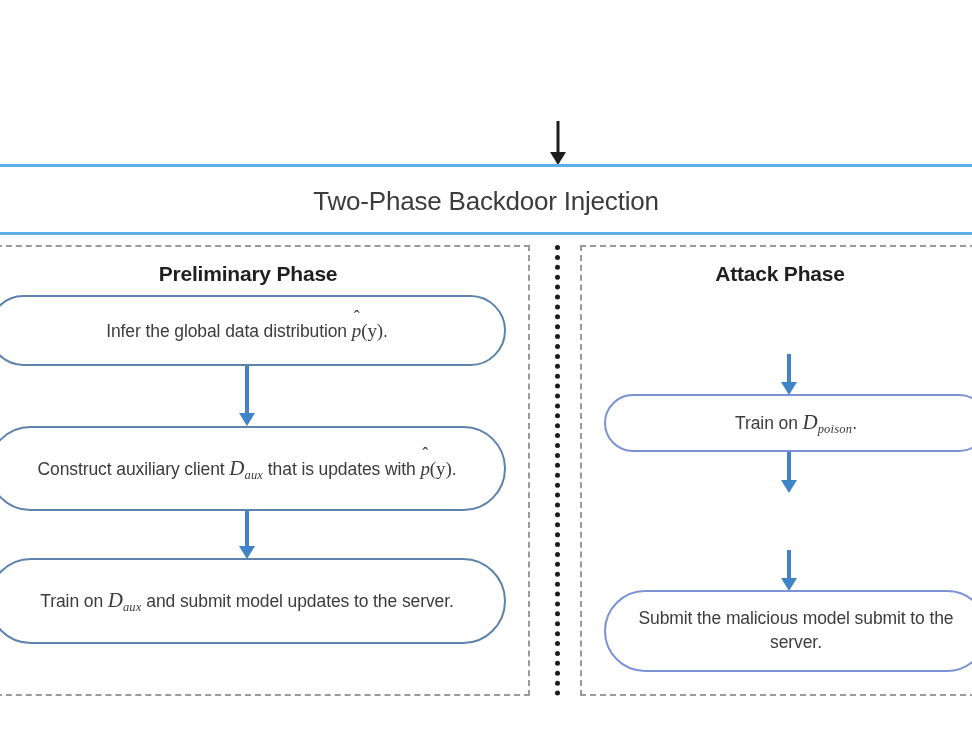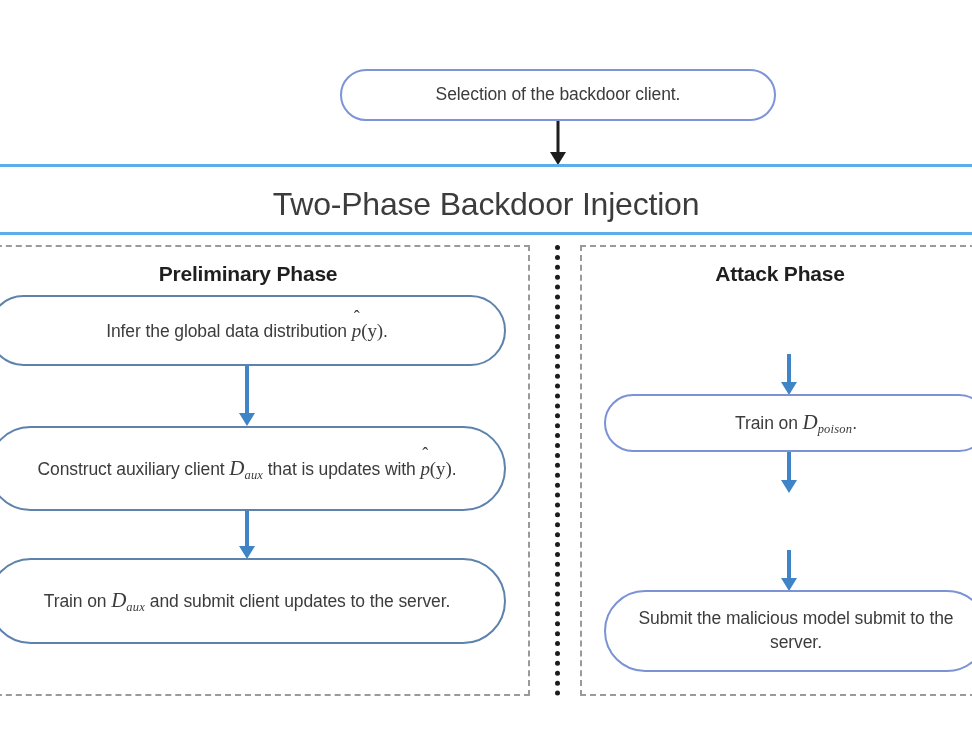--- a/index.html
+++ b/index.html
@@ -118,21 +118,21 @@
     left: 0;
     width: 972px;
     height: 3px;
     background: #5cade9;
   }
   .banner-title {
     position: absolute;
     left: 0;
     width: 972px;
     text-align: center;
-    font-size: 32px;
+    font-size: 26px;
     font-weight: 400;
     color: #3c3c3c;
     letter-spacing: -0.2px;
   }
 
   
   .panel {
     position: absolute;
     box-sizing: border-box;
     border: 2.2px dashed #9a9a9a;
@@ -152,23 +152,20 @@
     position: absolute;
     border-left: 5px dotted #1c1c1c;
     width: 0;
   }
 </style>
 </head>
 <body>
 
 <div id="canvas">
 
-  <div class="node periwinkle" style="left:340px; top:69px; width:436px; height:52px;">
-    <span class="txt">Selection of the backdoor client.</span>
-  </div>
 
   <div class="arrow black" style="left:541px; top:121px; width:34px; height:44px;">
     <div class="shaft" style="height:32px;"></div>
     <div class="head"></div>
   </div>
 
   <div class="rule" style="top:164px;"></div>
   <div class="banner-title" style="top:186px;">Two-Phase Backdoor Injection</div>
   <div class="rule" style="top:232px;"></div>
 
@@ -188,21 +185,21 @@
   <div class="node" style="left:-12px; top:426px; width:518px; height:85px;">
     <span class="txt"><span>Construct auxiliary client </span><span class="mathD">D</span><span class="sub">aux</span><span> that is updates with </span><span class="hat">p</span><span class="paren">(y)</span><span>.</span></span>
   </div>
 
   <div class="arrow blue" style="left:232px; top:511px; width:30px; height:48px;">
     <div class="shaft" style="height:35px;"></div>
     <div class="head"></div>
   </div>
 
   <div class="node" style="left:-12px; top:558px; width:518px; height:86px;">
-    <span class="txt"><span>Train on </span><span class="mathD">D</span><span class="sub">aux</span><span> and submit client updates to the server.</span></span>
+    <span class="txt"><span>Train on </span><span class="mathD">D</span><span class="sub">aux</span><span> and submit model updates to the server.</span></span>
   </div>
 
   <div class="split" style="left:555px; top:245px; height:451px;"></div>
 
   <div class="panel" style="left:580px; top:245px; width:446px; height:451px;"></div>
 
   <div class="panel-title" style="left:580px; top:262px; width:400px;">Attack Phase</div>
 
 
   <div class="arrow blue" style="left:775px; top:354px; width:28px; height:41px;">

